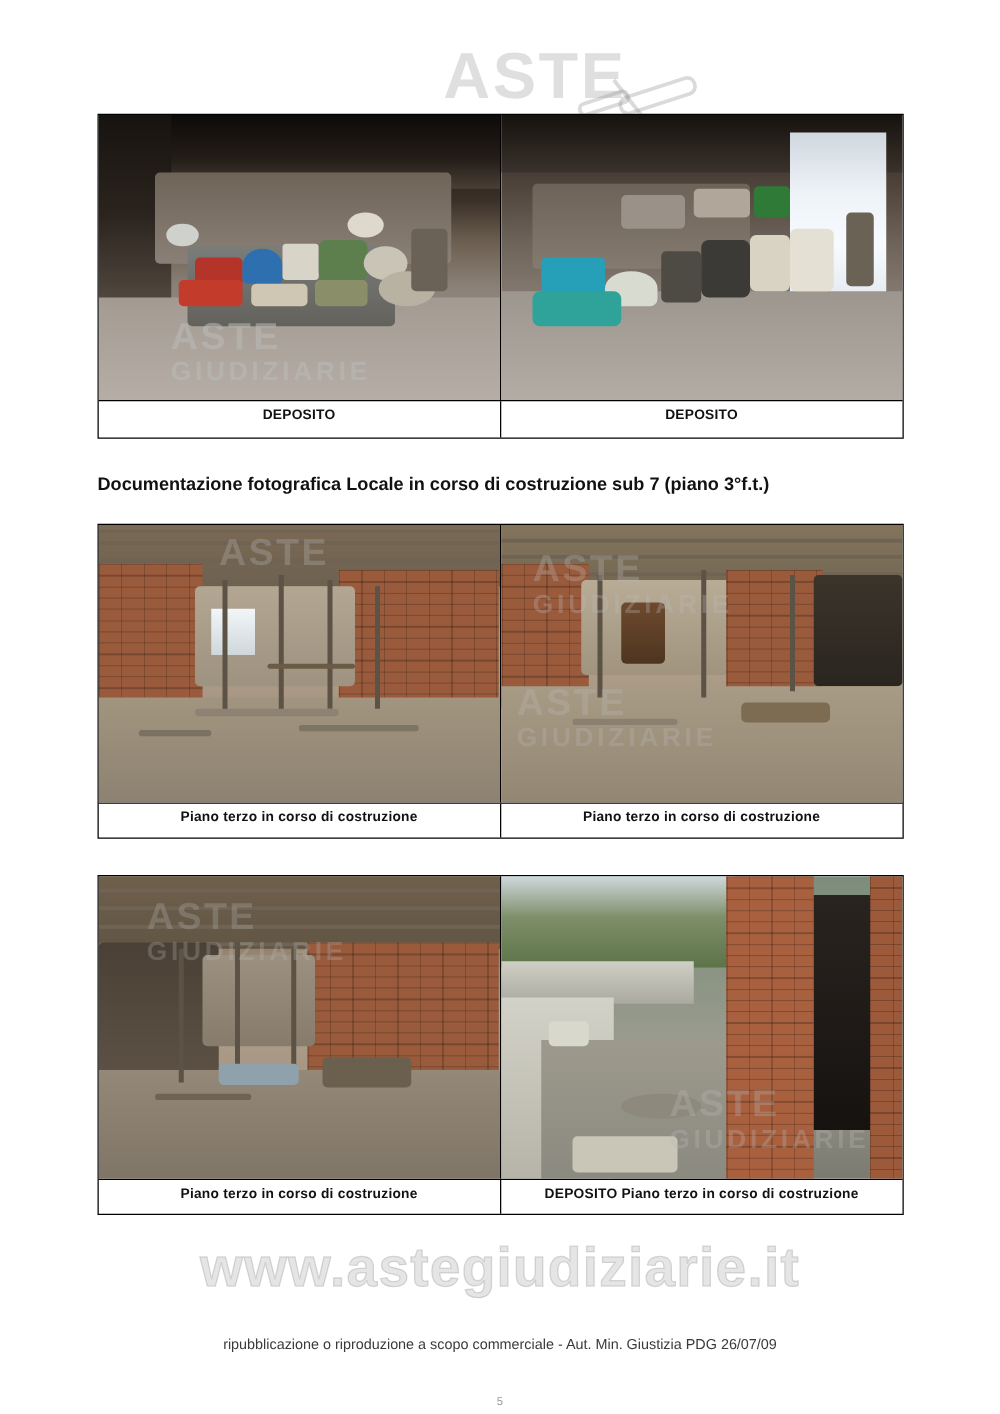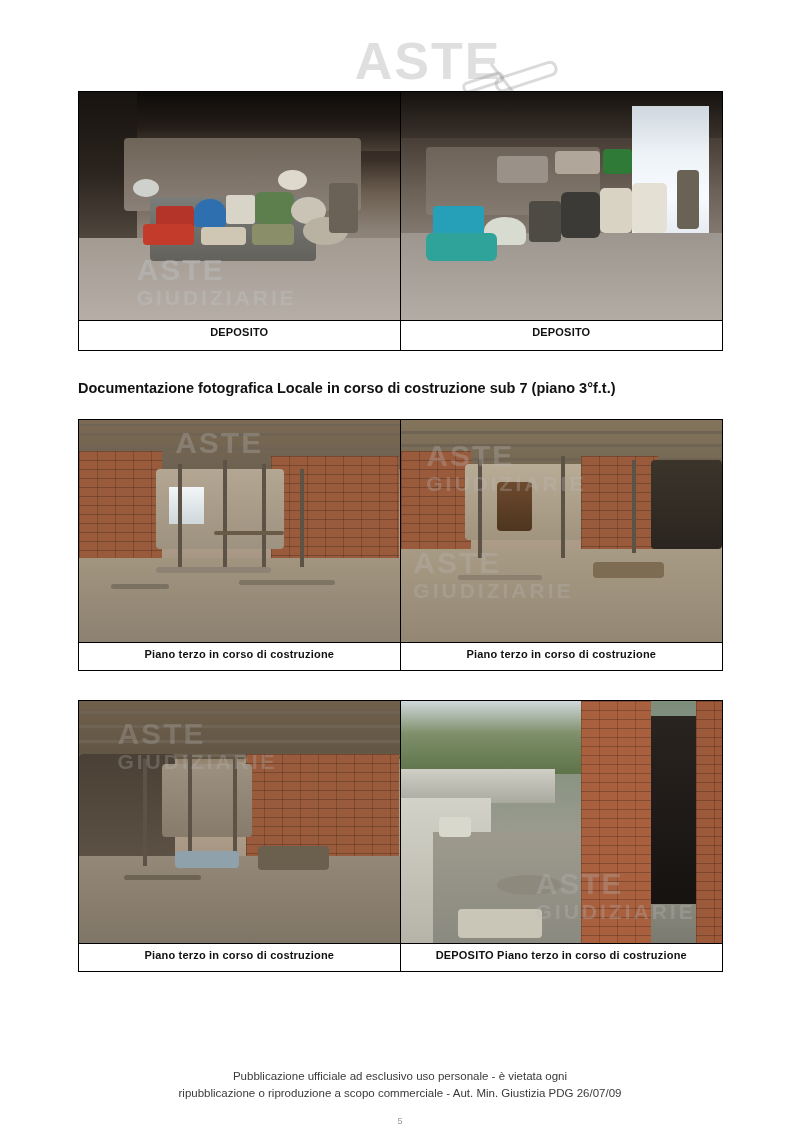--- a/index.html
+++ b/index.html
@@ -384,20 +384,20 @@
           </div>
         </div>
       </div>
     </div>
     <div class="caption-row" style="flex:1;">
       <div class="caption left" style="width:50%;">Piano terzo in corso di costruzione</div>
       <div class="caption" style="width:50%;">DEPOSITO Piano terzo in corso di costruzione</div>
     </div>
   </div>
 
+  <div class="wm-url">www.astegiudiziarie.it</div>
 
   <div class="footer">
-    <div>Pubblicazione ufficiale ad esclusivo uso personale - è vietata ogni</div>
     <div>ripubblicazione o riproduzione a scopo commerciale - Aut. Min. Giustizia PDG 26/07/09</div>
   </div>
   <div class="pagenum">5</div>
 
 </div>
 
 </body></html>

